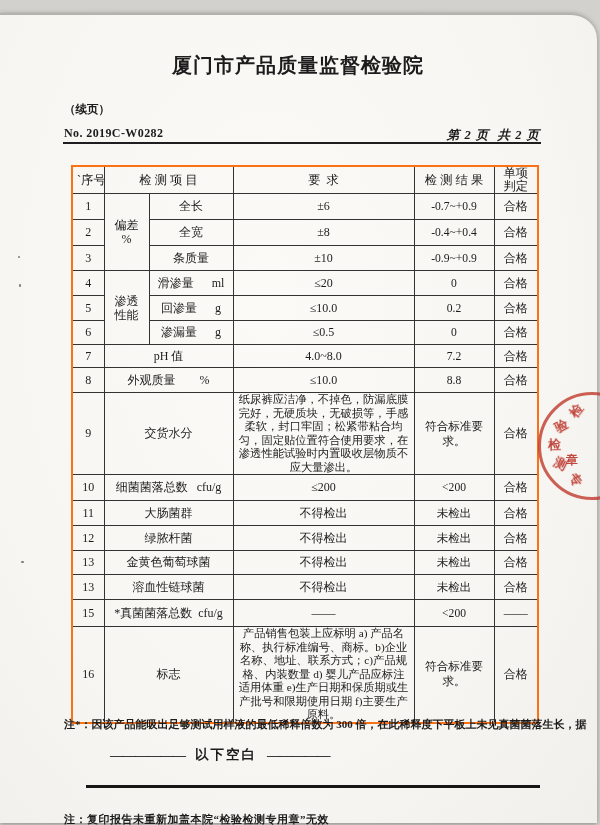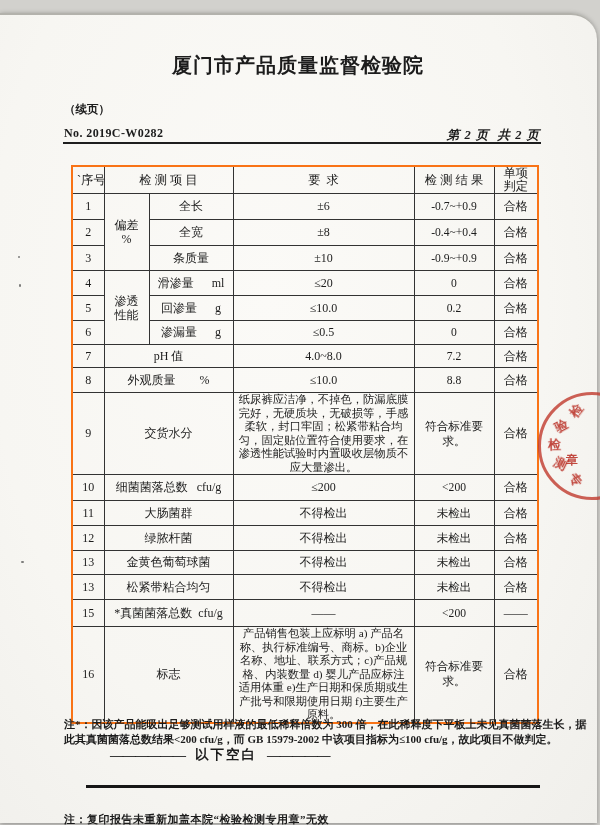--- a/index.html
+++ b/index.html
@@ -189,21 +189,21 @@
     </tr>
     <tr style="height:24px">
       <td class="seq">13</td>
       <td class="item" colspan="2">金黄色葡萄球菌</td>
       <td>不得检出</td>
       <td class="result">未检出</td>
       <td class="verdict">合格</td>
     </tr>
     <tr style="height:25px">
       <td class="seq">13</td>
-      <td class="item" colspan="2">松紧带粘合均匀</td>
+      <td class="item" colspan="2">溶血性链球菌</td>
       <td>不得检出</td>
       <td class="result">未检出</td>
       <td class="verdict">合格</td>
     </tr>
     <tr style="height:27px">
       <td class="seq">15</td>
       <td class="item" colspan="2">*真菌菌落总数  cfu/g</td>
       <td>——</td>
       <td class="result">&lt;200</td>
       <td class="verdict">——</td>
@@ -212,21 +212,20 @@
       <td class="seq">16</td>
       <td class="item" colspan="2">标志</td>
       <td class="mark-long">产品销售包装上应标明 a) 产品名称、执行标准编号、商标。b)企业名称、地址、联系方式；c)产品规格、内装数量 d) 婴儿产品应标注适用体重 e)生产日期和保质期或生产批号和限期使用日期 f)主要生产原料。</td>
       <td class="result">符合标准要求。</td>
       <td class="verdict v-top">合格</td>
     </tr>
   </tbody>
     </table>
 
   <div class="abs footnote" style="top:717px;">注*：因该产品能吸出足够测试用样液的最低稀释倍数为 300 倍，在此稀释度下平板上未见真菌菌落生长，据</div>
-  <div class="abs footnote" style="top:732px;">此其真菌菌落总数结果&lt;200 cfu/g，而 GB 15979-2002 中该项目指标为≤100 cfu/g，故此项目不做判定。</div>
 
   <div class="abs blank-row">
     <span class="dash">——————</span><span class="lbl">以下空白</span><span class="dash">—————</span>
   </div>
 
   <div class="abs sep-line"></div>
   <div class="abs copy-note">注：复印报告未重新加盖本院“检验检测专用章”无效</div>
 
   <div class="stamp">
     <div class="stamp-ring"></div>

